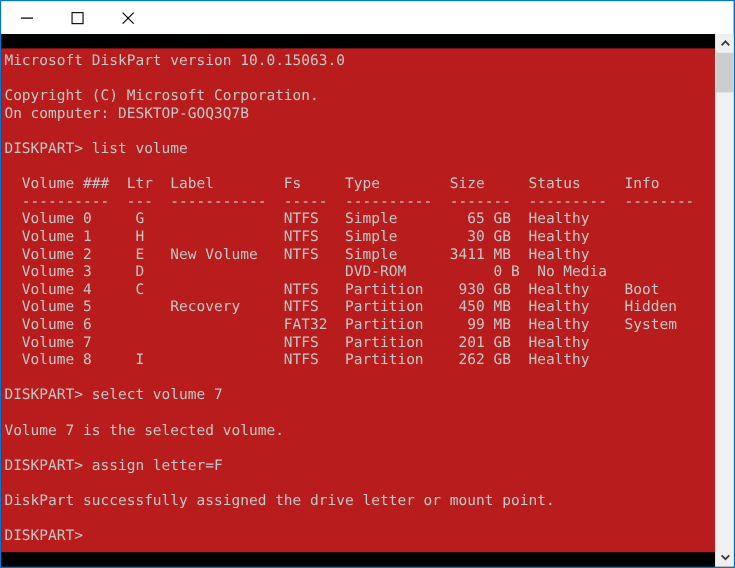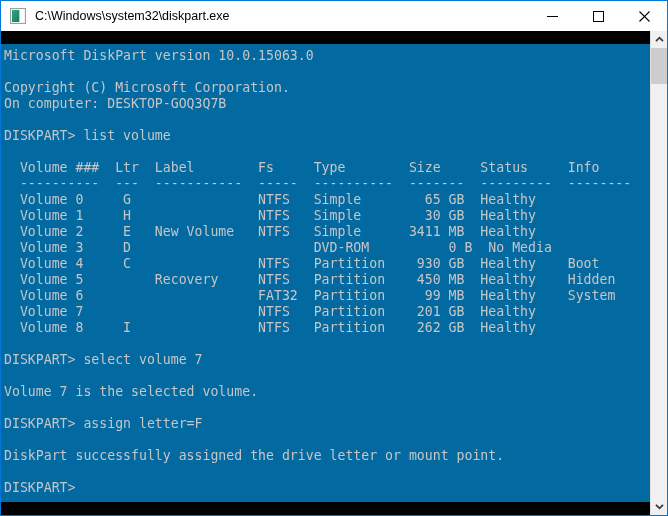--- a/index.html
+++ b/index.html
@@ -98,21 +98,21 @@
   
   #console-area {
     flex: 1 1 auto;
     display: flex;
     background: #000000;
     min-height: 0;
     position: relative;
   }
   #console-text {
     flex: 1 1 auto;
-    background: #0369a1;
+    background: #b91c1c;
     color: #c6c6c6;
     font-family: "DejaVu Sans Mono", "Liberation Mono", monospace;
     font-size: 13.2px;
     line-height: 16px;
     letter-spacing: 0px;
     white-space: pre;
     padding: 4px 0 0 3px;
     overflow: hidden;
     box-sizing: border-box;
     -webkit-font-smoothing: none;
@@ -151,27 +151,20 @@
     height: 36px;
     background: #cdcdcd;
   }
 </style>
 </head>
 <body>
 
 <div id="window">
 
   <div id="titlebar">
-    <div id="title-left">
-      <div id="app-icon">
-        <div class="icon-inner"></div>
-        <div class="icon-page"></div>
-      </div>
-      <div id="title-text">C:\Windows\system32\diskpart.exe</div>
-    </div>
 
     <div id="title-buttons">
       <button class="tbtn" title="Minimize">
         <svg width="13" height="13" viewBox="0 0 13 13" aria-hidden="true">
           <line x1="1" y1="6.5" x2="12" y2="6.5" stroke="#000" stroke-width="1"></line>
         </svg>
       </button>
       <button class="tbtn" title="Maximize">
         <svg width="13" height="13" viewBox="0 0 13 13" aria-hidden="true">
           <rect x="1.5" y="1.5" width="10" height="10" fill="none" stroke="#000" stroke-width="1"></rect>

